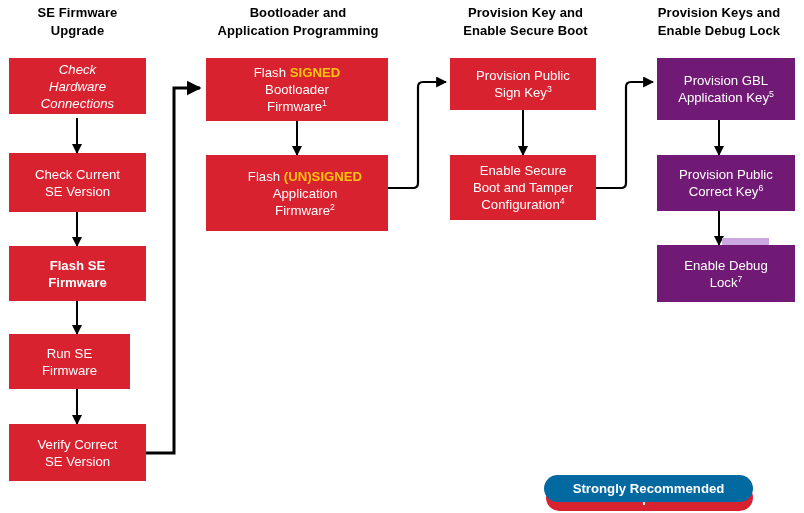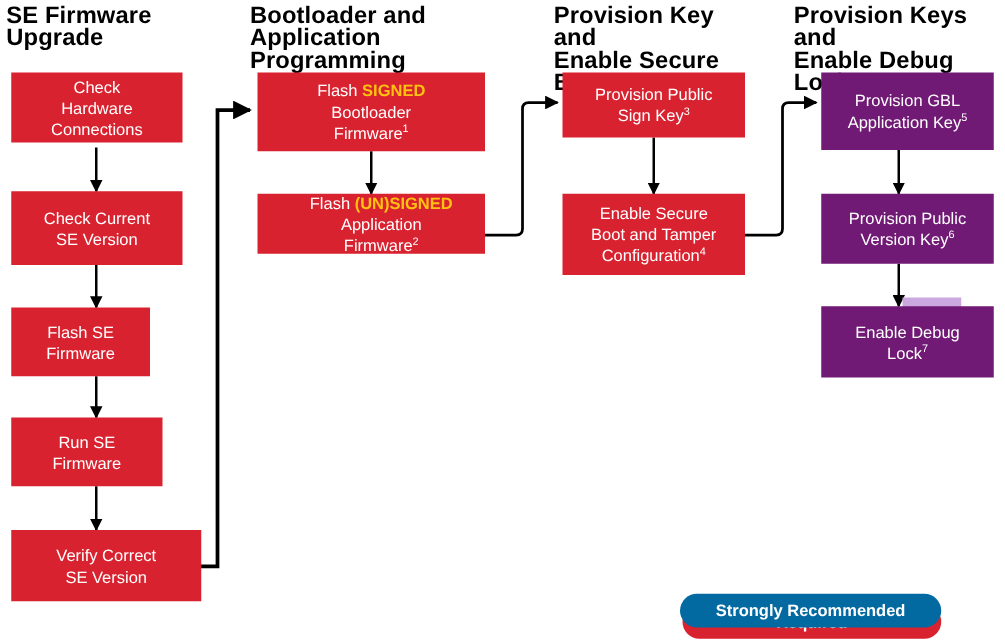--- a/index.html
+++ b/index.html
@@ -13,22 +13,23 @@
   }
   #canvas {
     position: relative;
     width: 804px;
     height: 513px;
     background: #ffffff;
     overflow: hidden;
   }
   .col-header {
     position: absolute;
+    text-align: center;
     font-weight: bold;
-    font-size: 19px;
+    font-size: 13px;
     line-height: 18px;
     color: #000000;
     letter-spacing: 0.1px;
   }
   .node {
     position: absolute;
     display: flex;
     align-items: center;
     justify-content: center;
     text-align: center;
@@ -115,65 +116,65 @@
     <line x1="523" y1="110" x2="523" y2="155" stroke="#000000" stroke-width="2" fill="none" marker-end="url(#arrow)"></line>
 
     <path d="M 596 188 L 621 188 Q 626 188 626 183 L 626 87 Q 626 82 631 82 L 653 82" stroke="#000000" stroke-width="2.2" fill="none" marker-end="url(#arrow)"></path>
 
     <g stroke="#000000" stroke-width="2" fill="none" marker-end="url(#arrow)">
       <line x1="719" y1="120" x2="719" y2="155"></line>
       <line x1="719" y1="211" x2="719" y2="245"></line>
     </g>
   </svg>
 
-  <div class="node node-red" style="left:9px; top:58px; width:137px; height:56px;">
+  <div class="node node-red" style="left:9px; top:58px; width:137px; height:56px;font-style:italic;">
     <span class="txt">
       <span>Check</span><br>
       <span>Hardware</span><br>
       <span>Connections</span>
     </span>
   </div>
 
   <div class="node node-red" style="left:9px; top:153px; width:137px; height:59px;">
     <span class="txt">
       <span>Check Current</span><br>
       <span>SE Version</span>
     </span>
   </div>
 
-  <div class="node node-red" style="left:9px; top:246px; width:111px; height:55px;">
+  <div class="node node-red" style="left:9px; top:246px; width:137px; height:55px;font-weight:bold;">
     <span class="txt">
       <span>Flash SE</span><br>
       <span>Firmware</span>
     </span>
   </div>
 
   <div class="node node-red" style="left:9px; top:334px; width:121px; height:55px;">
     <span class="txt">
       <span>Run SE</span><br>
       <span>Firmware</span>
     </span>
   </div>
 
-  <div class="node node-red" style="left:9px; top:424px; width:152px; height:57px;">
+  <div class="node node-red" style="left:9px; top:424px; width:137px; height:57px;">
     <span class="txt">
       <span>Verify Correct</span><br>
       <span>SE Version</span>
     </span>
   </div>
 
   <div class="node node-red" style="left:206px; top:58px; width:182px; height:63px;">
     <span class="txt">
       <span>Flash </span><span class="hl">SIGNED</span><br>
       <span>Bootloader</span><br>
       <span>Firmware</span><sup>1</sup>
     </span>
   </div>
 
-  <div class="node node-red" style="left:206px; top:155px; width:182px; height:48px;padding-left:20px;">
+  <div class="node node-red" style="left:206px; top:155px; width:182px; height:76px;padding-left:20px;">
     <span class="txt">
       <span>Flash </span><span class="hl">(UN)SIGNED</span><br>
       <span>Application</span><br>
       <span>Firmware</span><sup>2</sup>
     </span>
   </div>
 
   <div class="node node-red" style="left:450px; top:58px; width:146px; height:52px;">
     <span class="txt">
       <span>Provision Public</span><br>
@@ -192,21 +193,21 @@
   <div class="node node-green" style="left:657px; top:58px; width:138px; height:62px;">
     <span class="txt">
       <span>Provision GBL</span><br>
       <span>Application Key</span><sup>5</sup>
     </span>
   </div>
 
   <div class="node node-green" style="left:657px; top:155px; width:138px; height:56px;">
     <span class="txt">
       <span>Provision Public</span><br>
-      <span>Version Key</span><sup>6</sup>
+      <span>Correct Key</span><sup>6</sup>
     </span>
   </div>
 
   <div class="purple-tag" style="left:722px; top:238px; width:47px; height:11px;"></div>
 
   <div class="node node-green" style="left:657px; top:245px; width:138px; height:57px;">
     <span class="txt">
       <span>Enable Debug</span><br>
       <span>Lock</span><sup>7</sup>
     </span>

